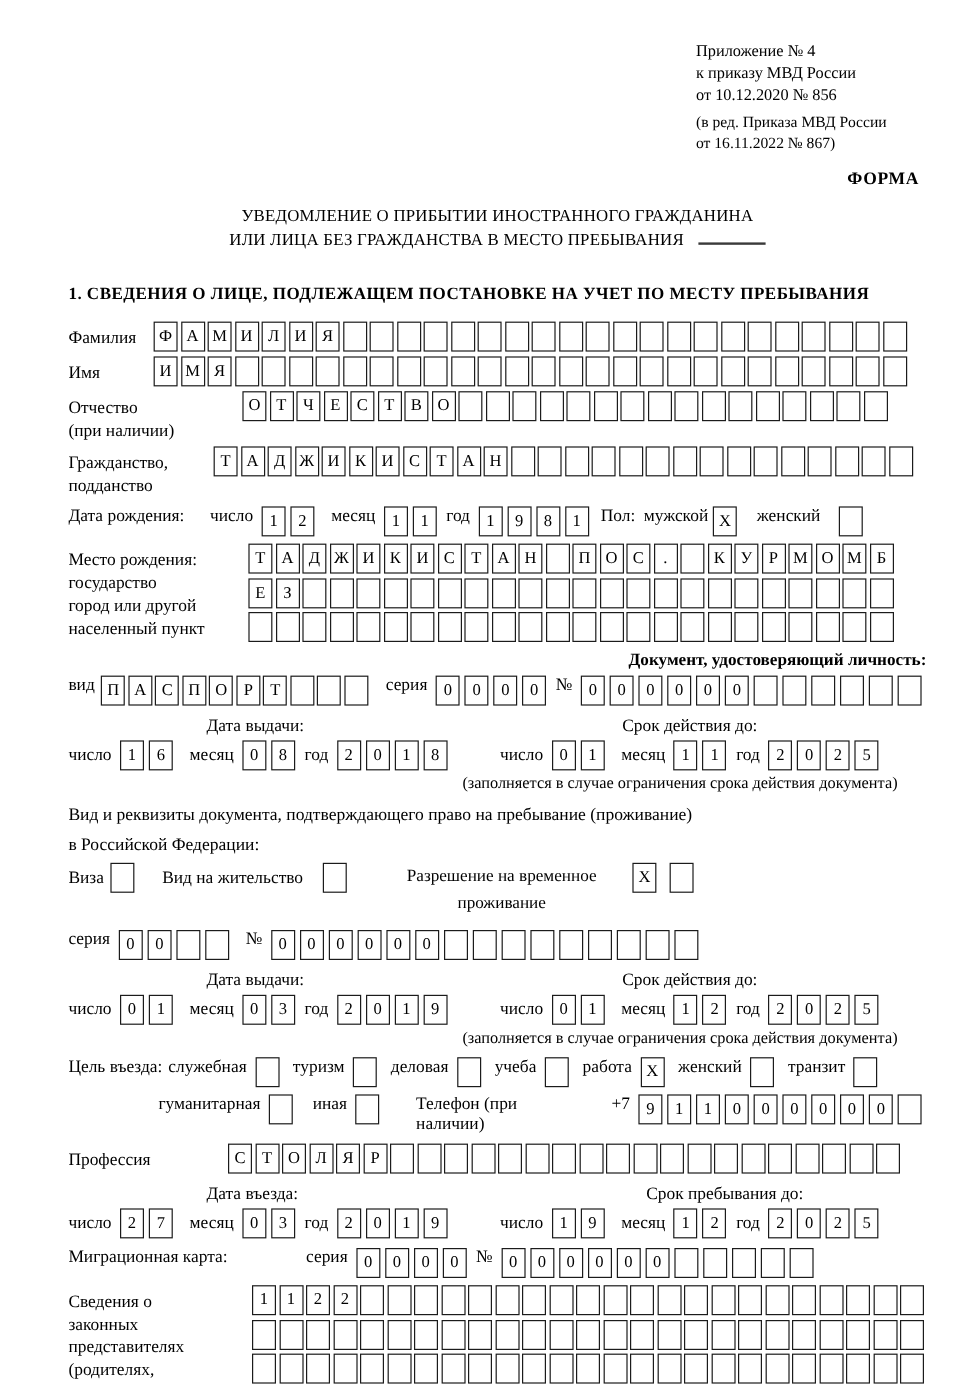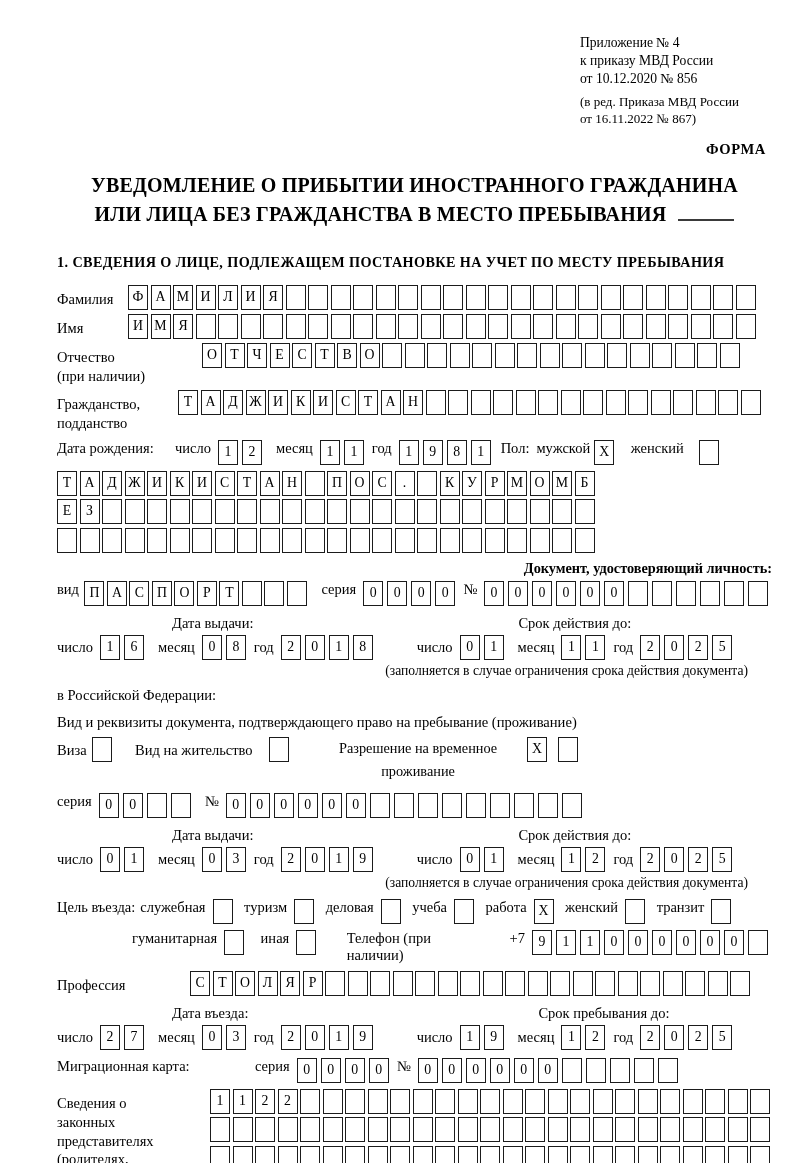--- a/index.html
+++ b/index.html
@@ -10,21 +10,21 @@
     font-family: "Liberation Serif", "DejaVu Serif", serif;
     padding: 34px 28px 10px 57px;
     position: relative;
   }
   
   .hdr { margin-left: auto; width: 192px; font-size: 13.6px; line-height: 1.32; }
   .hdr .sub { font-size: 13px; }
   .hdr .sub.first { margin-top: 5px; }
   .forma { text-align: right; font-weight: bold; font-size: 14.6px; letter-spacing: .6px; margin: 14px 6px 0 0; }
   
-  .title { text-align: center; font-weight: bold; font-size: 20px; line-height: 1.45; margin-top: 13px; letter-spacing: .2px; }
+  .title { text-align: center; font-weight: normal; font-size: 14px; line-height: 1.45; margin-top: 13px; letter-spacing: .2px; }
   .uline { display: inline-block; width: 56px; border-bottom: 2.4px solid #3a3a3a; margin-left: 12px; }
   .sec { font-weight: bold; font-size: 14.2px; letter-spacing: .4px; margin-top: 25px; }
   
   .row { display: flex; align-items: flex-start; margin-top: 4px; font-size: 14.5px; white-space: nowrap; }
   .lbl { flex: none; line-height: 1.3; padding-top: 5px; }
   .lbl .l2 { display: block; }
   .cells { display: flex; flex: none; }
   .cell {
     flex: none; width: 20px; height: 25px;
     border: 1.6px solid #1b1b1b; margin-right: 2.5px;
@@ -225,20 +225,26 @@
         <span class="cell">1</span>
       </span>
     <span class="dlbl" style="margin-left:6px">Пол:</span>
     <span class="dlbl" style="margin-right:4px">мужской</span>
     <span class="cell">X</span>
     <span class="dlbl" style="margin-left:14px">женский</span>
     <span class="cell" style="margin-left:8px"></span>
   </div>
 
   <div class="row" style="margin-top:6px">
+    <div class="lbl" style="width:150px">
+      <span>Место рождения:</span>
+      <span class="l2">государство</span>
+      <span class="l2">город или другой</span>
+      <span class="l2">населенный пункт</span>
+    </div>
     <div class="stack">
       <div class="cells">
           <span class="cell">Т</span>
           <span class="cell">А</span>
           <span class="cell">Д</span>
           <span class="cell">Ж</span>
           <span class="cell">И</span>
           <span class="cell">К</span>
           <span class="cell">И</span>
           <span class="cell">С</span>
@@ -393,22 +399,22 @@
       <span class="cells gap">
           <span class="cell">2</span>
           <span class="cell">0</span>
           <span class="cell">2</span>
           <span class="cell">5</span>
         </span>
     </span>
   </div>
   <div class="note">(заполняется в случае ограничения срока действия документа)</div>
 
+  <div class="txt">Вид и реквизиты документа, подтверждающего право на пребывание (проживание)</div>
   <div class="txt" style="margin-top:8px">в Российской Федерации:</div>
-  <div class="txt">Вид и реквизиты документа, подтверждающего право на пребывание (проживание)</div>
 
   <div class="row" style="margin-top:6px">
     <span class="olbl">Виза</span>
     <span class="cell cb"></span>
     <span class="olbl" style="margin-left:21px">Вид на жительство</span>
     <span class="cell cb" style="margin-left:16px"></span>
     <span class="opt-multi" style="width:202px; margin-left:26px">Разрешение на временное проживание</span>
     <span class="cell cb" style="margin-left:8px">X</span>
     <span class="cell cb" style="margin-left:8px"></span>
   </div>

